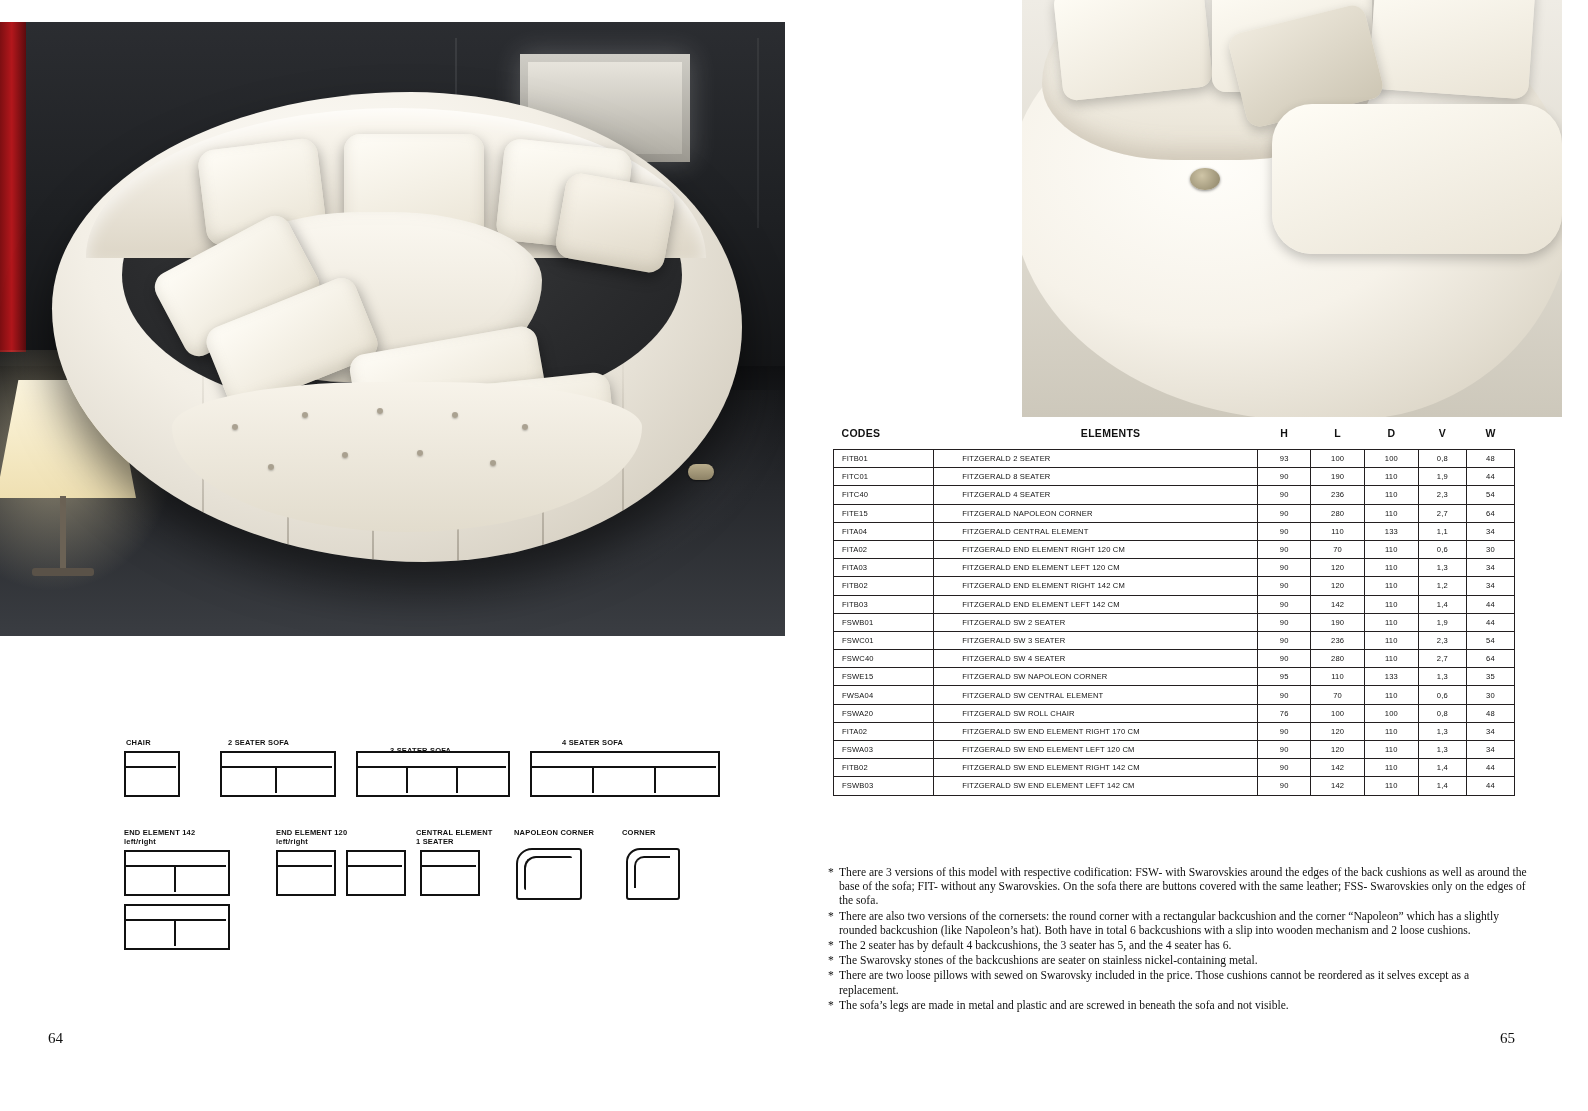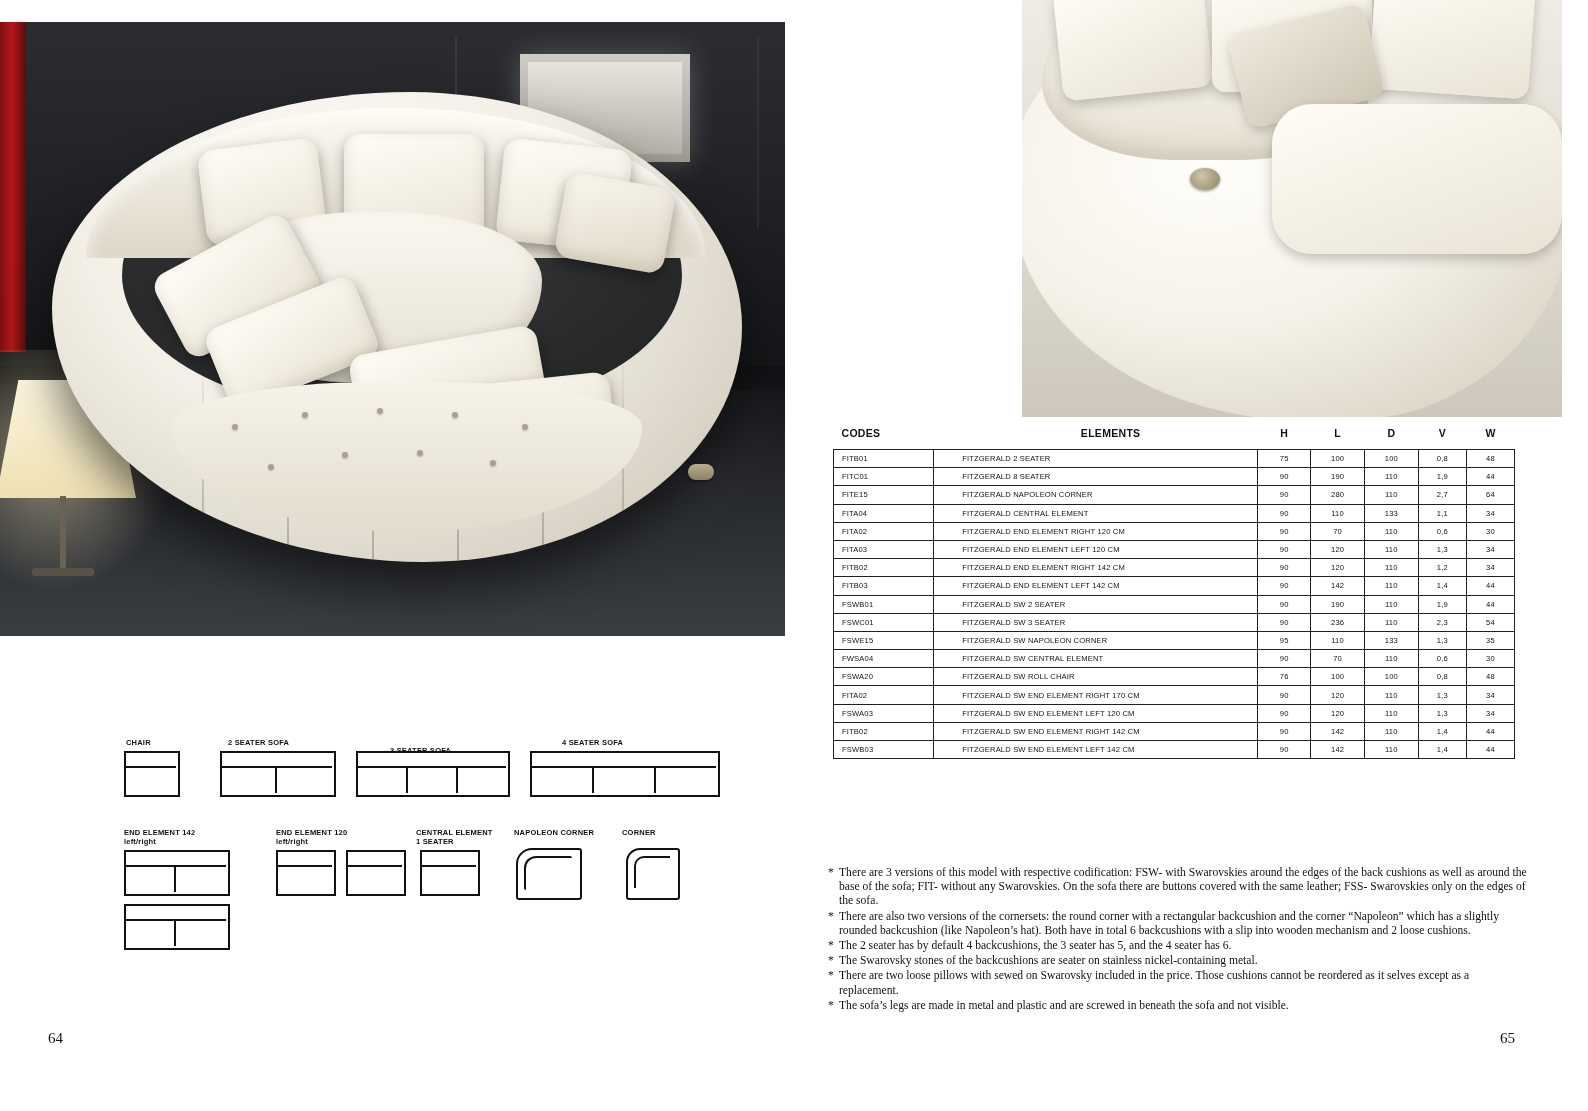--- a/index.html
+++ b/index.html
@@ -344,36 +344,45 @@
           <th>L</th>
           <th>D</th>
           <th>V</th>
           <th>W</th>
         </tr>
       </thead>
       <tbody id="table-body">
           <tr>
             <td class="codes">FITB01</td>
             <td class="elem">FITZGERALD 2 SEATER</td>
-            <td class="num">75</td>
+            <td class="num">93</td>
             <td class="num">100</td>
             <td class="num">100</td>
             <td class="v">0,8</td>
             <td class="w">48</td>
           </tr>
           <tr>
             <td class="codes">FITC01</td>
             <td class="elem">FITZGERALD 8 SEATER</td>
             <td class="num">90</td>
             <td class="num">190</td>
             <td class="num">110</td>
             <td class="v">1,9</td>
             <td class="w">44</td>
           </tr>
           <tr>
+            <td class="codes">FITC40</td>
+            <td class="elem">FITZGERALD 4 SEATER</td>
+            <td class="num">90</td>
+            <td class="num">236</td>
+            <td class="num">110</td>
+            <td class="v">2,3</td>
+            <td class="w">54</td>
+          </tr>
+          <tr>
             <td class="codes">FITE15</td>
             <td class="elem">FITZGERALD NAPOLEON CORNER</td>
             <td class="num">90</td>
             <td class="num">280</td>
             <td class="num">110</td>
             <td class="v">2,7</td>
             <td class="w">64</td>
           </tr>
           <tr>
             <td class="codes">FITA04</td>
@@ -430,20 +439,29 @@
             <td class="w">44</td>
           </tr>
           <tr>
             <td class="codes">FSWC01</td>
             <td class="elem">FITZGERALD SW 3 SEATER</td>
             <td class="num">90</td>
             <td class="num">236</td>
             <td class="num">110</td>
             <td class="v">2,3</td>
             <td class="w">54</td>
+          </tr>
+          <tr>
+            <td class="codes">FSWC40</td>
+            <td class="elem">FITZGERALD SW 4 SEATER</td>
+            <td class="num">90</td>
+            <td class="num">280</td>
+            <td class="num">110</td>
+            <td class="v">2,7</td>
+            <td class="w">64</td>
           </tr>
           <tr>
             <td class="codes">FSWE15</td>
             <td class="elem">FITZGERALD SW NAPOLEON CORNER</td>
             <td class="num">95</td>
             <td class="num">110</td>
             <td class="num">133</td>
             <td class="v">1,3</td>
             <td class="w">35</td>
           </tr>

